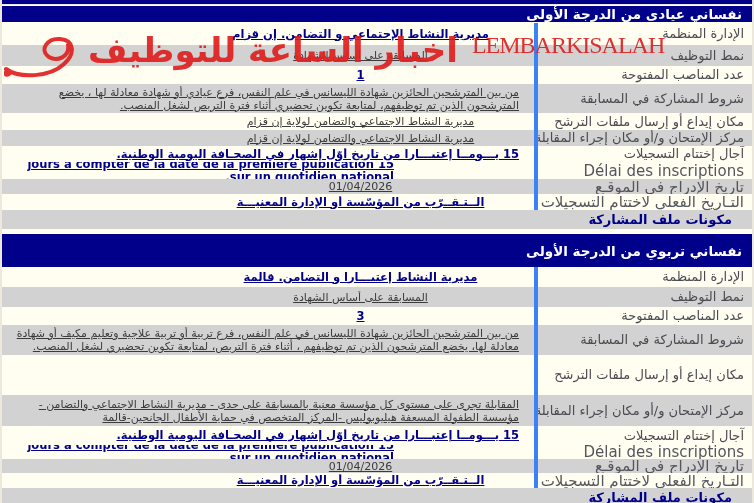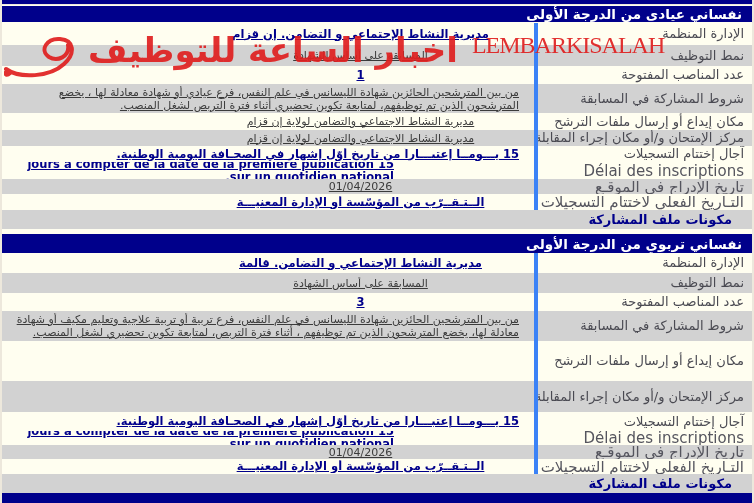--- a/index.html
+++ b/index.html
@@ -109,45 +109,46 @@
   <div class="row ivory" style="height:16px">
     <div class="lab sm">التـاريخ الفعلي لاختتام التسجيلات</div>
     <div class="val v-bold v-center">الــتـقــرّب من المؤسّسة أو الإدارة المعنيـــة</div>
   </div>
   <div class="footer-row grey" style="height:19px">
     <span>مكونات ملف المشاركة</span>
   </div>
 
   <div class="gap" style="height:5px"></div>
 
-  <div class="hdr" style="height:19px">
+  <div class="hdr" style="height:33px">
     <span>نفساني تربوي من الدرجة الأولى</span>
   </div>
 
   <div class="row ivory" style="height:20px">
     <div class="lab">الإدارة المنظمة</div>
-    <div class="val v-bold v-center">مديرية النشاط الإجتماعي و التضامن. قالمة</div>
+    <div class="val v-bold v-center">مديرية النشاط إعتبـــارا و التضامن. قالمة</div>
   </div>
   <div class="row grey" style="height:20px">
     <div class="lab">نمط التوظيف</div>
     <div class="val v-center">المسابقة على أساس الشهادة</div>
   </div>
   <div class="row ivory" style="height:18px">
     <div class="lab">عدد المناصب المفتوحة</div>
     <div class="val v-bold v-center">3</div>
   </div>
   <div class="row grey" style="height:30px">
     <div class="lab">شروط المشاركة في المسابقة</div>
     <div class="val">من بين المترشحين الحائزين شهادة الليسانس في علم النفس، فرع تربية أو تربية علاجية وتعليم مكيف أو شهادة معادلة لها، يخضع المترشحون الذين تم توظيفهم ، أثناء فترة التربص، لمتابعة تكوين تحضيري لشغل المنصب.</div>
   </div>
   <div class="row ivory" style="height:40px">
     <div class="lab">مكان إيداع أو إرسال ملفات الترشح</div>
   </div>
   <div class="row grey" style="height:31px">
     <div class="lab">مركز الإمتحان و/أو مكان إجراء المقابلة</div>
+    <div class="val">المقابلة تجرى على مستوى كل مؤسسة معنية بالمسابقة على حدى - مديرية النشاط الاجتماعي والتضامن - مؤسسة الطفولة المسعفة هيليوبوليس -المركز المتخصص في حماية الأطفال الجانحين-قالمة</div>
   </div>
   <div class="row ivory" style="height:19px">
     <div class="lab">آجال إختتام التسجيلات</div>
     <div class="val v-bold">15 يـــومــاً إعتبـــاراً من تاريخ أوّل إشهار في الصحـافة اليومية الوطنية.</div>
   </div>
   <div class="row ivory" style="height:14px">
     <div class="lab sm">Délai des inscriptions</div>
     <div class="val v-bold v-center-fr">15 jours à compter de la date de la première publication sur un quotidien national.</div>
   </div>
   <div class="row grey" style="height:14px">

